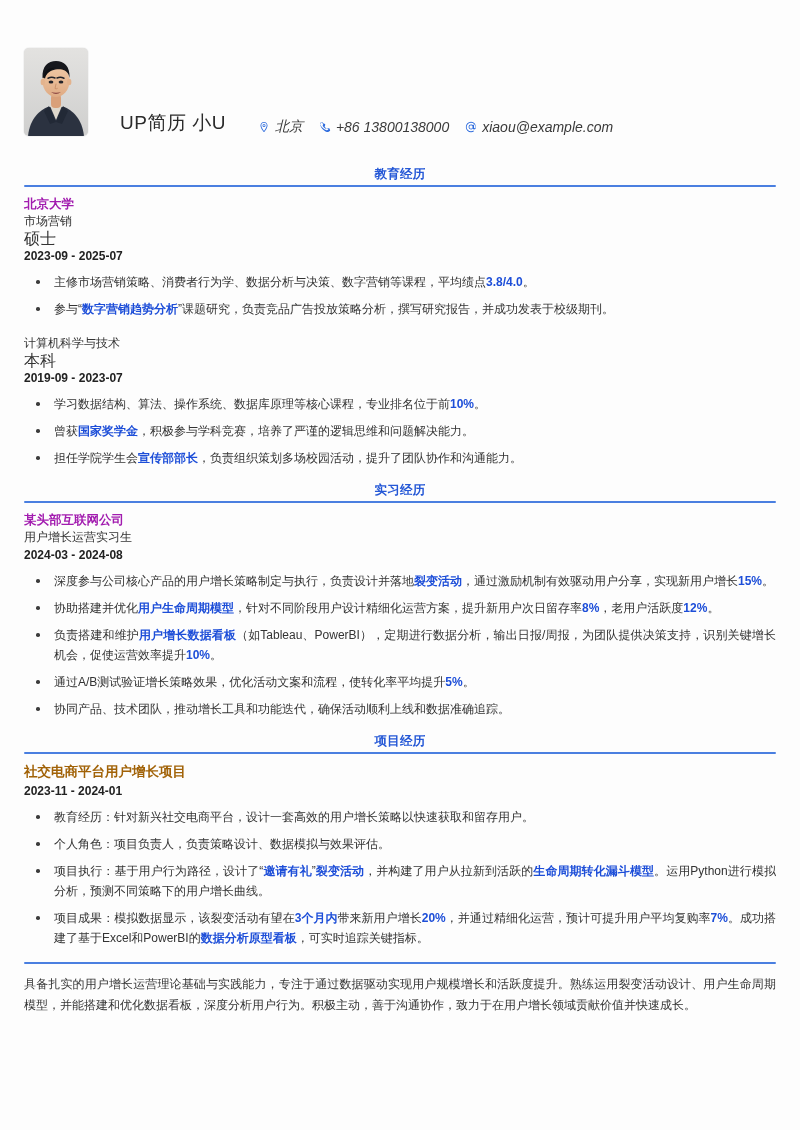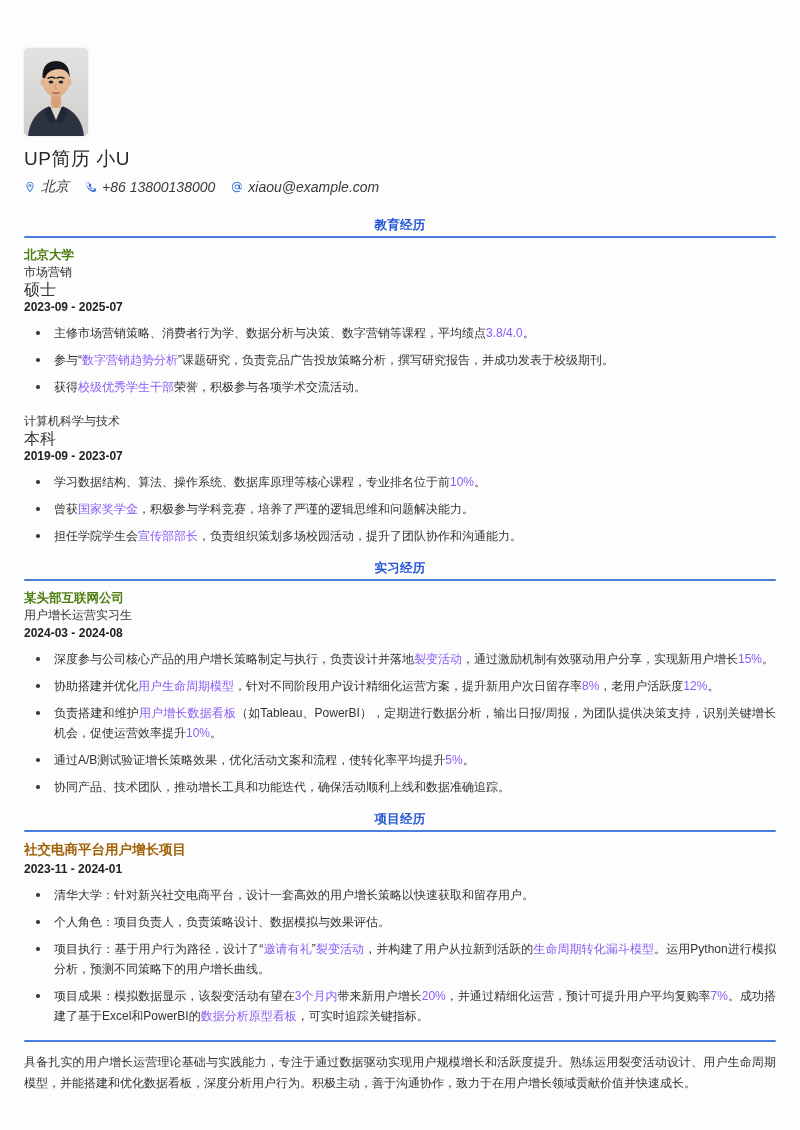--- a/index.html
+++ b/index.html
@@ -21,22 +21,23 @@
     background: #fdfdfd;
     padding: 0 24px;
     position: relative;
     overflow: hidden;
   }
 
   
   .header {
     padding-top: 48px;
     display: flex;
-    flex-direction: column;
-    align-items: flex-start;
+    flex-direction: row;
+    align-items: flex-end;
+    gap: 32px;
   }
   .avatar {
     width: 64px;
     height: 88px;
     border-radius: 5px;
     overflow: hidden;
     background: #d9dadb;
     position: relative;
     box-shadow: 0 0 0 1px rgba(0,0,0,0.04);
   }
@@ -70,21 +71,21 @@
     height: 12px;
     display: inline-flex;
     align-items: center;
     justify-content: center;
     flex: 0 0 12px;
   }
   .contact-item .ico svg { display:block; width:12px; height:12px; fill: #2d6bdd; }
 
   
   .section { margin-top: 14px; }
-  .section.first { margin-top: 21px; }
+  .section.first { margin-top: 30px; }
   .section-title {
     text-align: center;
     color: #2558d6;
     font-size: 12.5px;
     font-weight: bold;
     line-height: 16px;
     letter-spacing: 0.3px;
   }
   .section-rule {
     margin-top: 3px;
@@ -94,21 +95,21 @@
     border-radius: 1px;
   }
   .section-body { padding-top: 8px; }
 
   
   .entry { margin-bottom: 2px; }
   .entry + .entry { margin-top: 16px; }
   .entry-org {
     font-size: 12.5px;
     font-weight: bold;
-    color: #4d7c0f;
+    color: #a21caf;
     line-height: 18px;
   }
   .entry-role {
     font-size: 12px;
     font-weight: 400;
     color: #333333;
     line-height: 17px;
   }
   .entry-degree {
     font-size: 16px;
@@ -149,21 +150,21 @@
   ul.bullets li::before {
     content: "";
     position: absolute;
     left: 12px;
     top: 8px;
     width: 3.5px;
     height: 3.5px;
     border-radius: 50%;
     background: #3c3c3c;
   }
-  ul.bullets li b, .summary b { font-weight: normal; color: #8b5cf6; }
+  ul.bullets li b, .summary b { font-weight: bold; color: #1d4ed8; }
 
   
   .summary {
     font-size: 12px;
     line-height: 21px;
     color: #333333;
     text-align: justify;
     text-justify: inter-ideograph;
     padding-top: 2px;
   }
@@ -257,21 +258,20 @@
     <div class="section-body">
 
       <div class="entry">
         <div class="entry-org">北京大学</div>
         <div class="entry-role">市场营销</div>
         <div class="entry-degree">硕士</div>
         <div class="entry-date">2023-09 - 2025-07</div>
         <ul class="bullets">
           <li>主修市场营销策略、消费者行为学、数据分析与决策、数字营销等课程，平均绩点<b>3.8/4.0</b>。</li>
           <li>参与“<b>数字营销趋势分析</b>”课题研究，负责竞品广告投放策略分析，撰写研究报告，并成功发表于校级期刊。</li>
-          <li>获得<b>校级优秀学生干部</b>荣誉，积极参与各项学术交流活动。</li>
         </ul>
       </div>
 
       <div class="entry">
         <div class="entry-role">计算机科学与技术</div>
         <div class="entry-degree">本科</div>
         <div class="entry-date">2019-09 - 2023-07</div>
         <ul class="bullets">
           <li>学习数据结构、算法、操作系统、数据库原理等核心课程，专业排名位于前<b>10%</b>。</li>
           <li>曾获<b>国家奖学金</b>，积极参与学科竞赛，培养了严谨的逻辑思维和问题解决能力。</li>
@@ -302,21 +302,21 @@
   </div>
 
   <div class="section">
     <div class="section-title">项目经历</div>
     <div class="section-rule"></div>
     <div class="section-body">
       <div class="entry">
         <div class="project-title">社交电商平台用户增长项目</div>
         <div class="entry-date">2023-11 - 2024-01</div>
         <ul class="bullets">
-          <li>清华大学：针对新兴社交电商平台，设计一套高效的用户增长策略以快速获取和留存用户。</li>
+          <li>教育经历：针对新兴社交电商平台，设计一套高效的用户增长策略以快速获取和留存用户。</li>
           <li>个人角色：项目负责人，负责策略设计、数据模拟与效果评估。</li>
           <li>项目执行：基于用户行为路径，设计了“<b>邀请有礼</b>”<b>裂变活动</b>，并构建了用户从拉新到活跃的<b>生命周期转化漏斗模型</b>。运用Python进行模拟分析，预测不同策略下的用户增长曲线。</li>
           <li>项目成果：模拟数据显示，该裂变活动有望在<b>3个月内</b>带来新用户增长<b>20%</b>，并通过精细化运营，预计可提升用户平均复购率<b>7%</b>。成功搭建了基于Excel和PowerBI的<b>数据分析原型看板</b>，可实时追踪关键指标。</li>
         </ul>
       </div>
     </div>
   </div>
 
   <div class="section">
     <div class="section-rule"></div>

